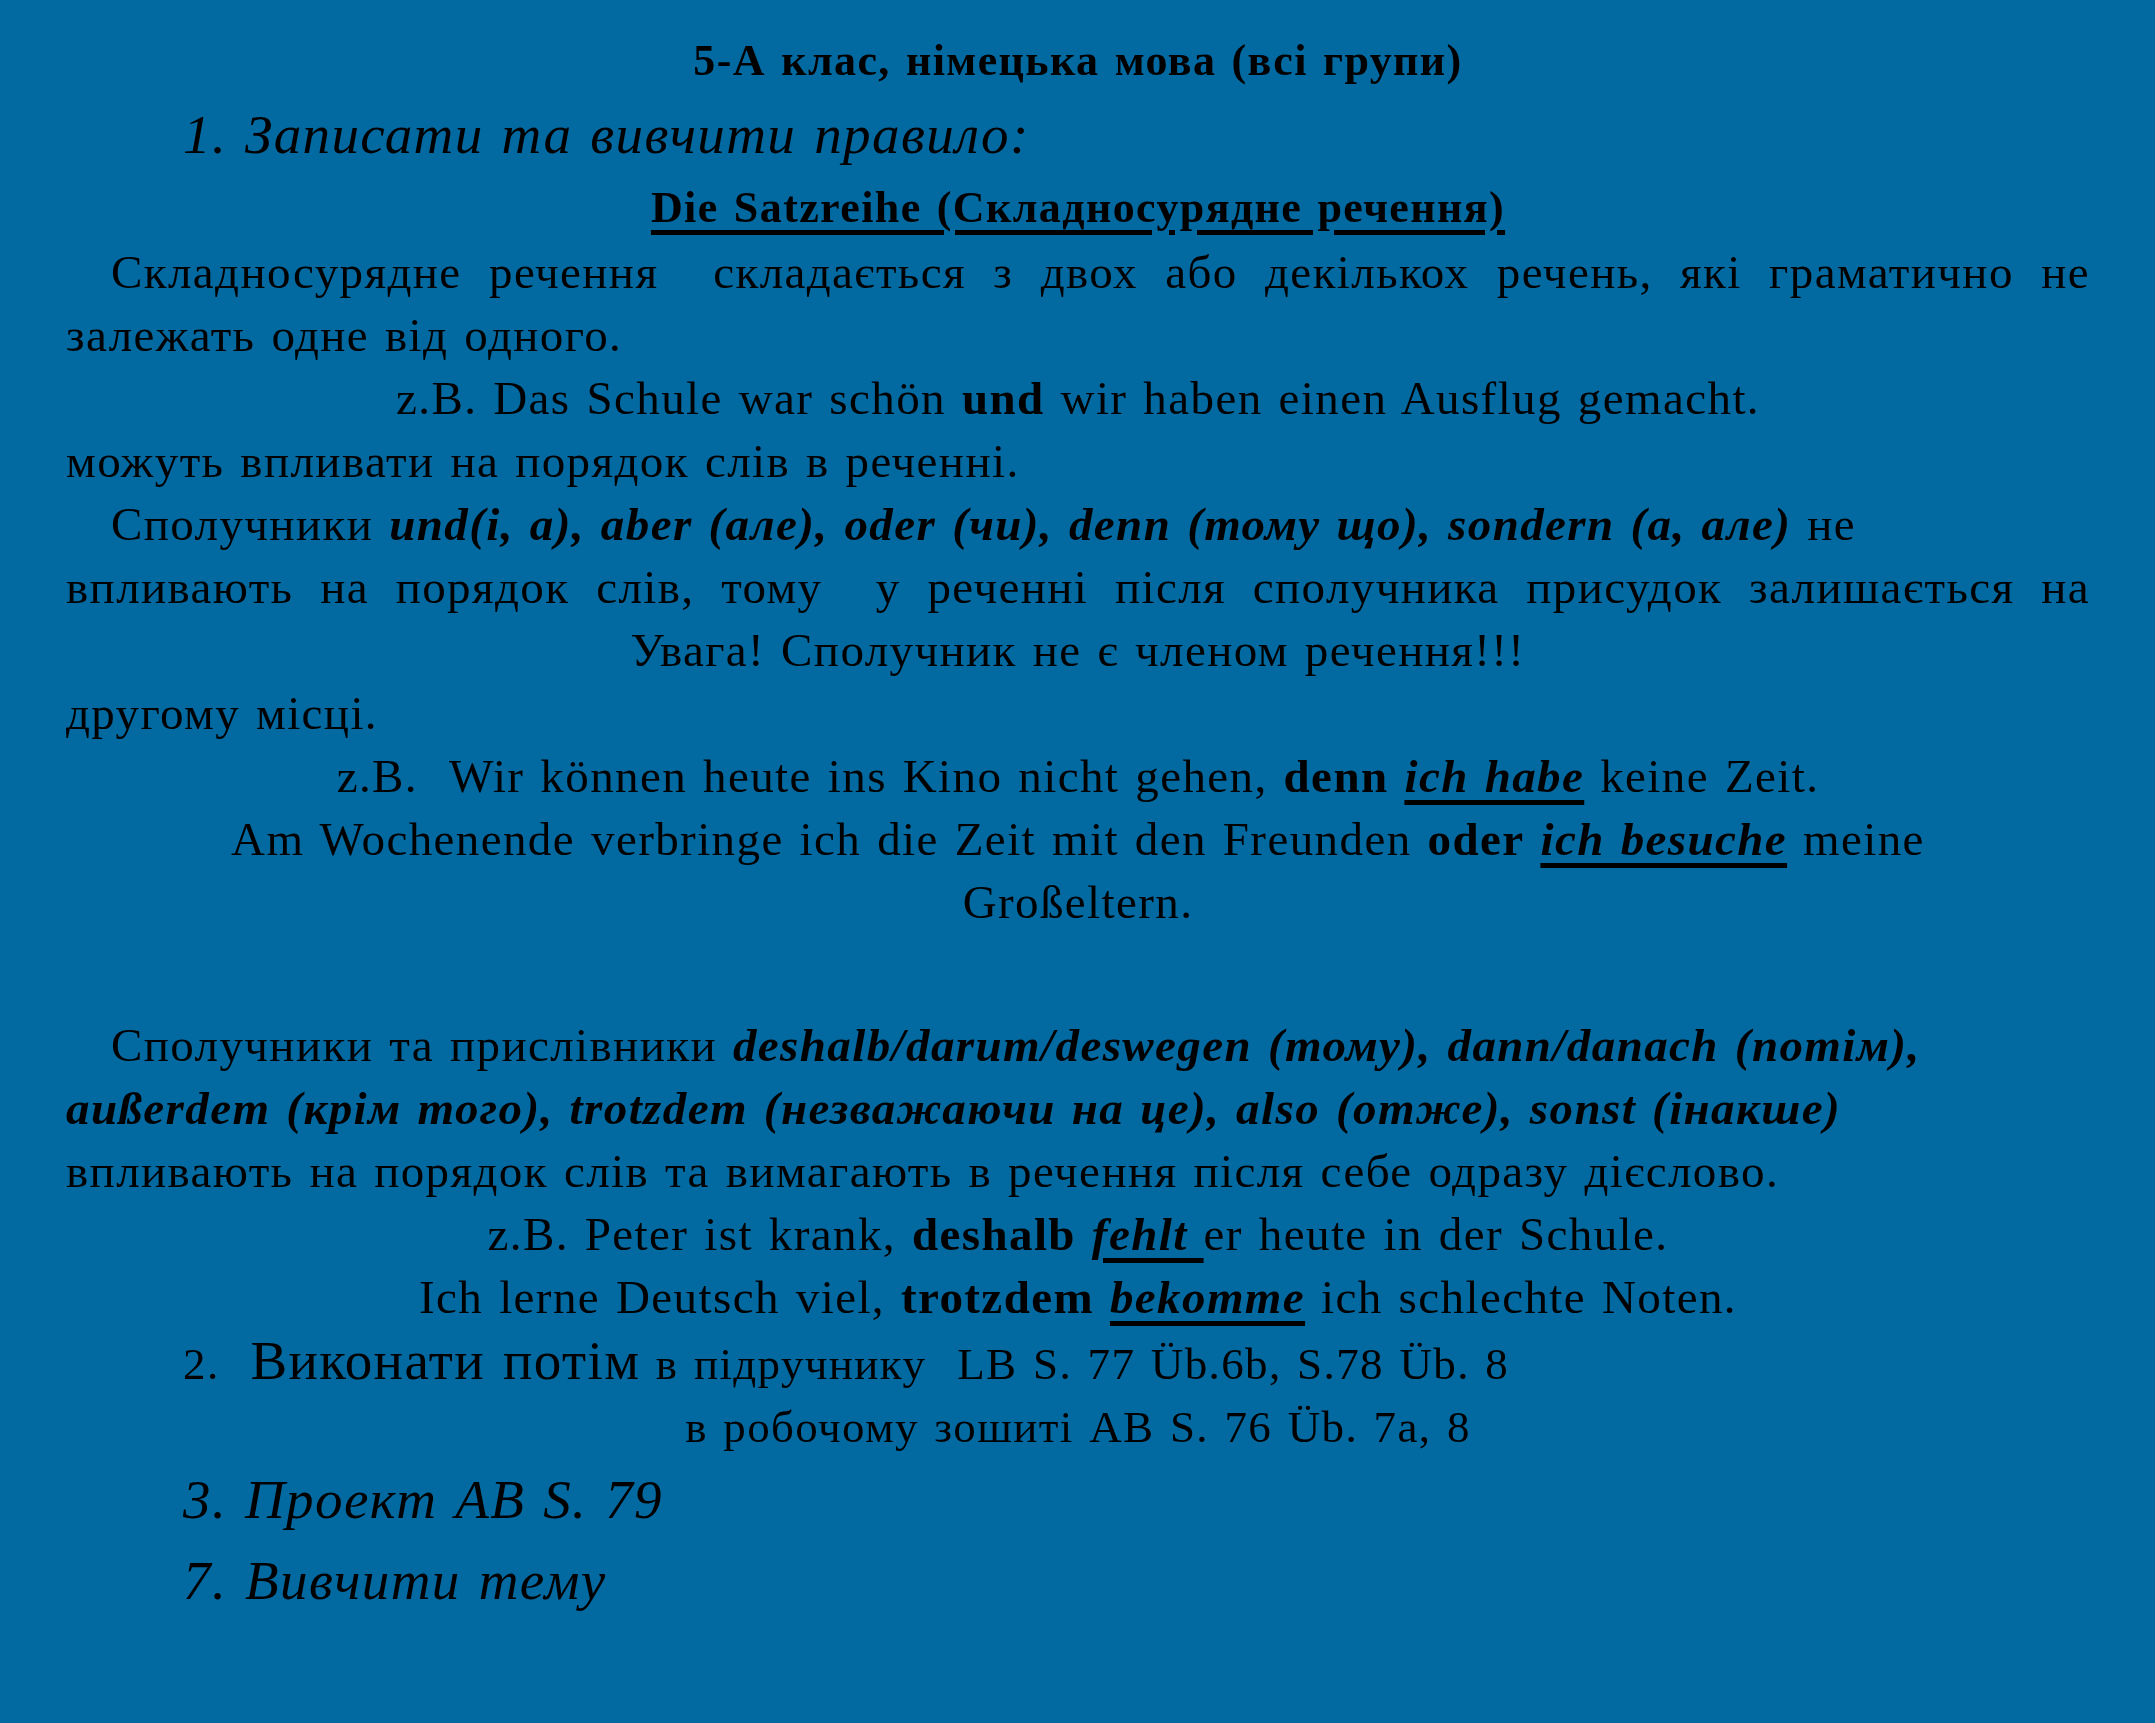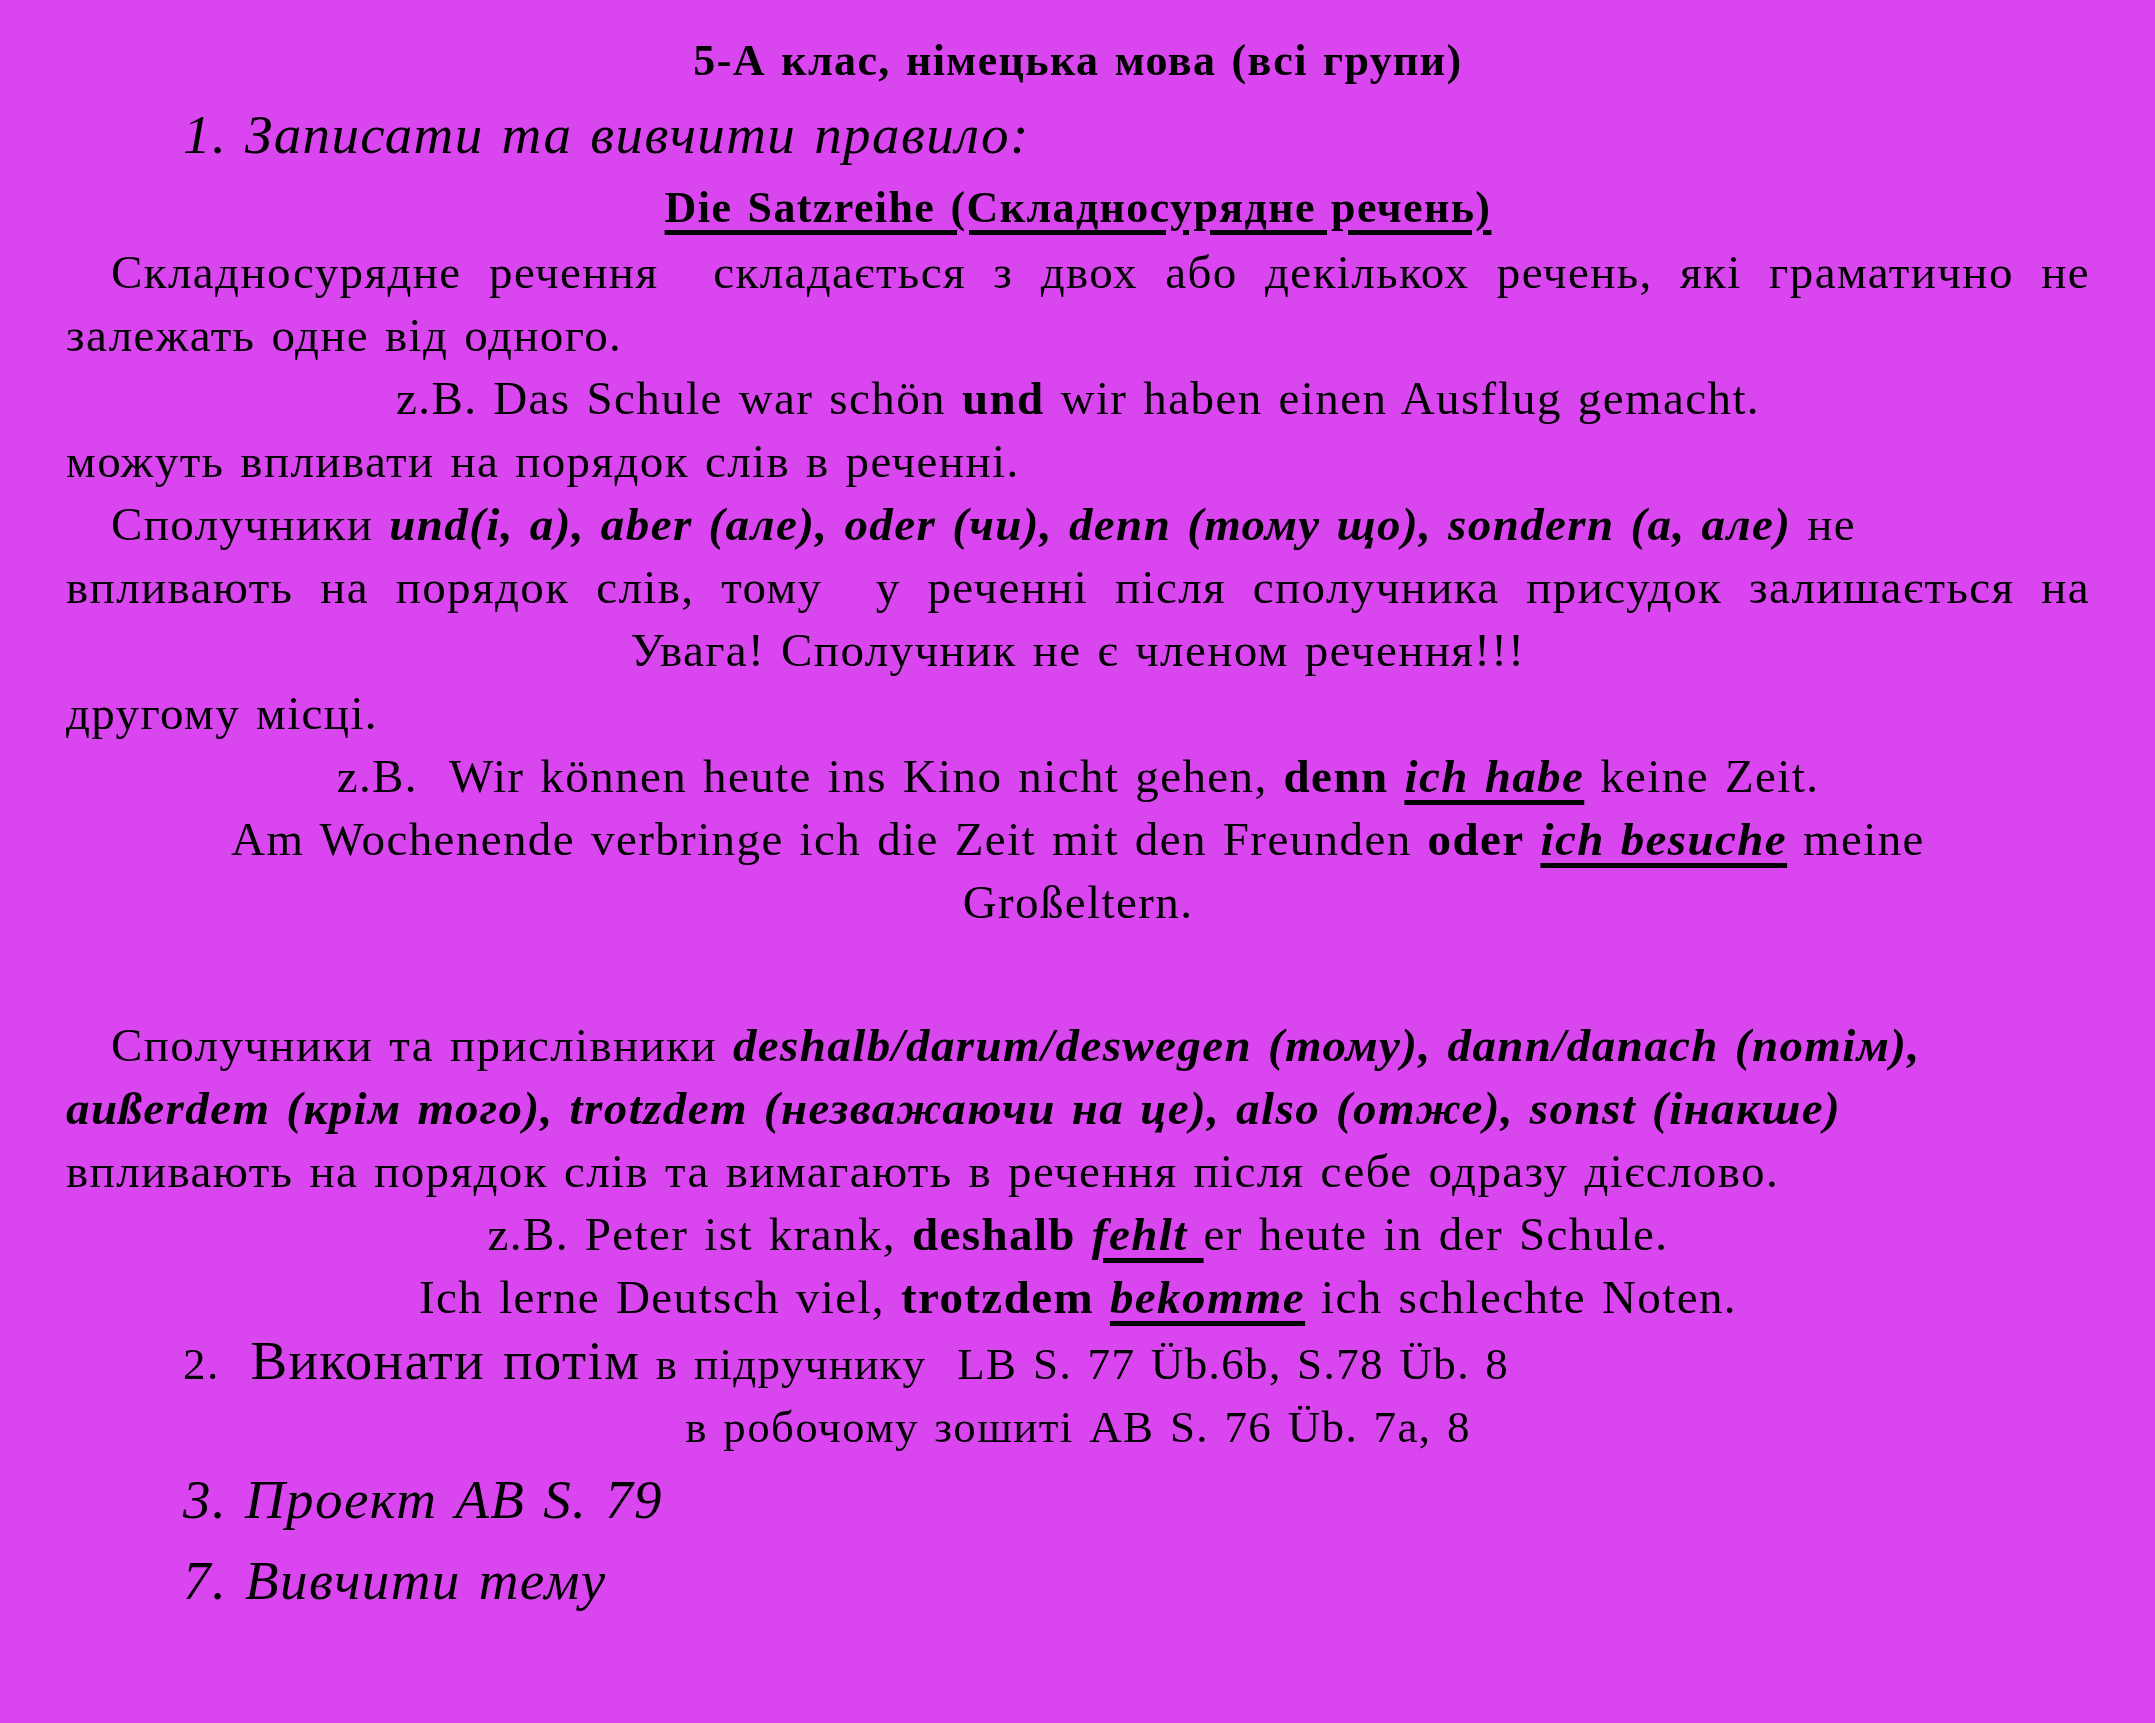--- a/index.html
+++ b/index.html
@@ -6,21 +6,21 @@
   body{
     width:2156px;height:1724px;
     color:#000000;
     font-family:"Liberation Serif", serif;
     overflow:hidden;
   }
   .page{
     box-sizing:border-box;
     width:2156px;height:1724px;
     padding:28px 66px 0 66px;
-    background:#d946ef;
+    background:#0369a1;
   }
   .line{
     font-size:47px;
     line-height:63px;
     letter-spacing:1.4px;
     word-spacing:2.8px;
     white-space:normal;
   }
   .center{text-align:center;}
   .indent{text-indent:45px;}
@@ -33,21 +33,21 @@
   .b{font-weight:bold;}
   .i{font-style:italic;}
   .u{text-decoration:underline;text-decoration-thickness:4.7px;text-underline-offset:8.4px;}
 </style>
 </head>
 <body>
 
 <div class="page">
     <div class="line center title"><span class="b">5-А клас, німецька мова (всі групи)</span></div>
     <div class="line task big"><span class="">1. Записати та вивчити правило:</span></div>
-    <div class="line center title"><span class="b u">Die Satzreihe (Складносурядне речень)</span></div>
+    <div class="line center title"><span class="b u">Die Satzreihe (Складносурядне речення)</span></div>
     <div class="line indent fill"><span class="">Складносурядне речення&nbsp; складається з двох або декількох речень, які граматично не</span></div>
     <div class="line "><span class="">залежать одне від одного.</span></div>
     <div class="line center"><span class="">z.B. Das Schule war schön </span><span class="b">und</span><span class=""> wir haben einen Ausflug gemacht.</span></div>
     <div class="line "><span class="">можуть впливати на порядок слів в реченні.</span></div>
     <div class="line indent"><span class="">Сполучники </span><span class="b i">und(і, а), aber (але), oder (чи), denn (тому що), sondern (а, але)</span><span class=""> не</span></div>
     <div class="line fill"><span class="">впливають на порядок слів, тому&nbsp; у реченні після сполучника присудок залишається на</span></div>
     <div class="line center"><span class="">Увага! Сполучник не є членом речення!!!</span></div>
     <div class="line "><span class="">другому місці.</span></div>
     <div class="line center"><span class="">z.B.&nbsp; Wir können heute ins Kino nicht gehen, </span><span class="b">denn</span><span class=""> </span><span class="b i u">ich habe</span><span class=""> keine Zeit.</span></div>
     <div class="line center"><span class="">Am Wochenende verbringe ich die Zeit mit den Freunden </span><span class="b">oder</span><span class=""> </span><span class="b i u">ich besuche</span><span class=""> meine</span></div>

